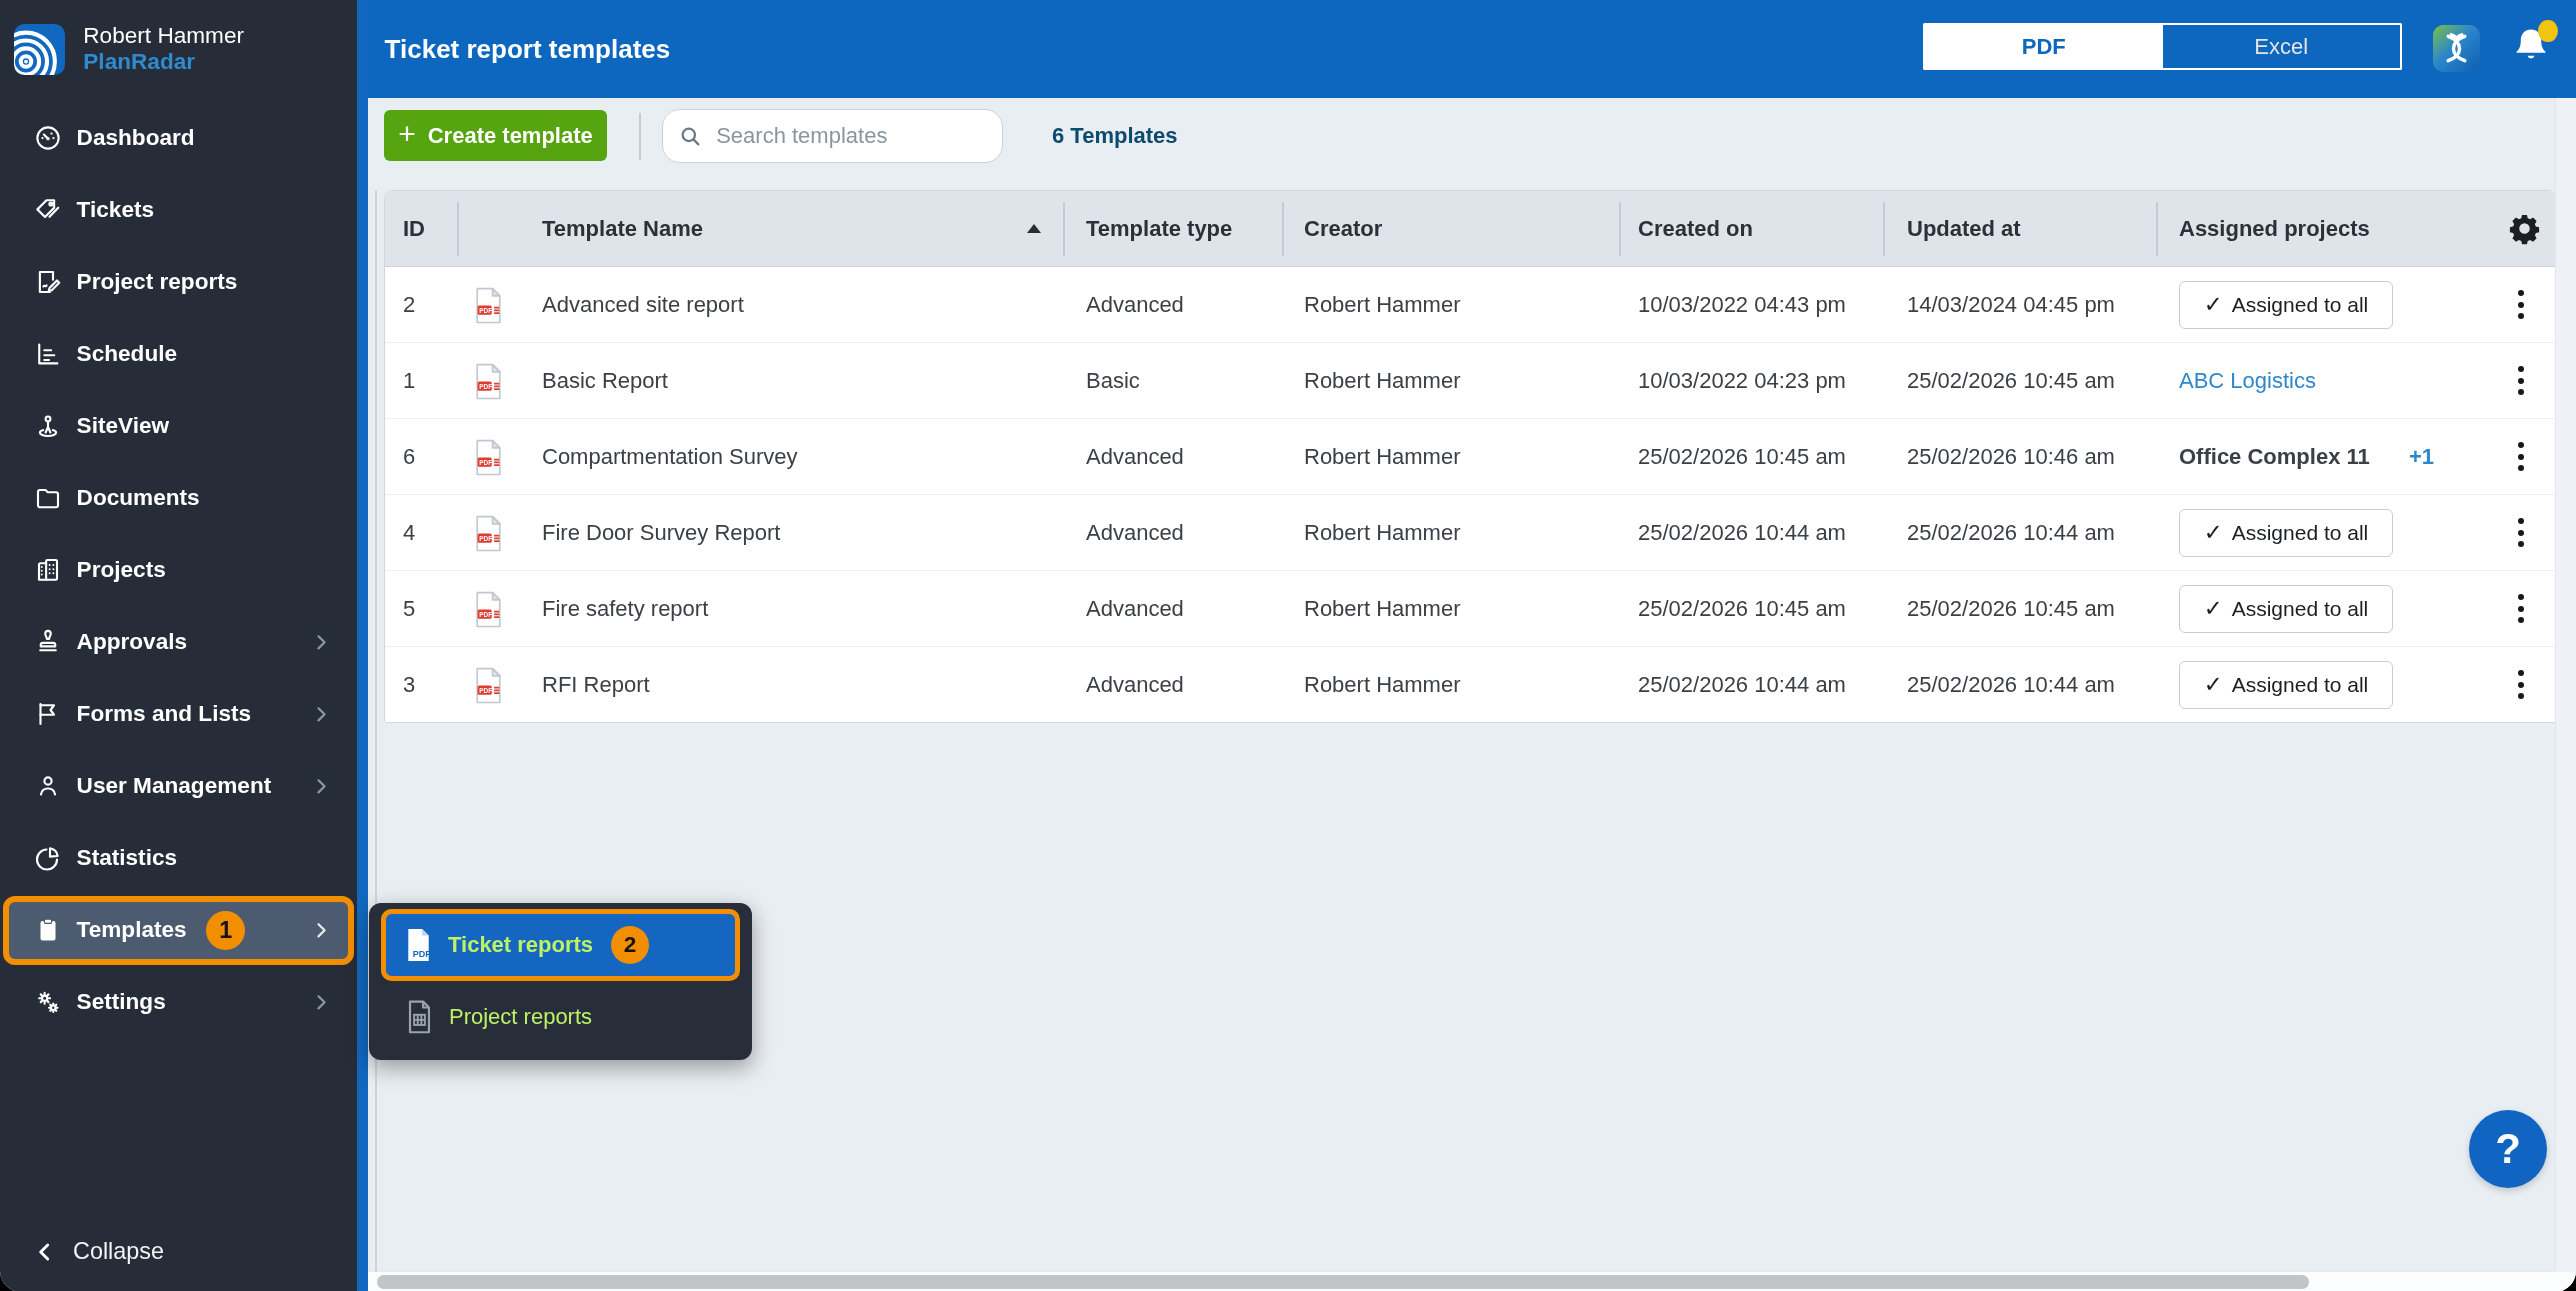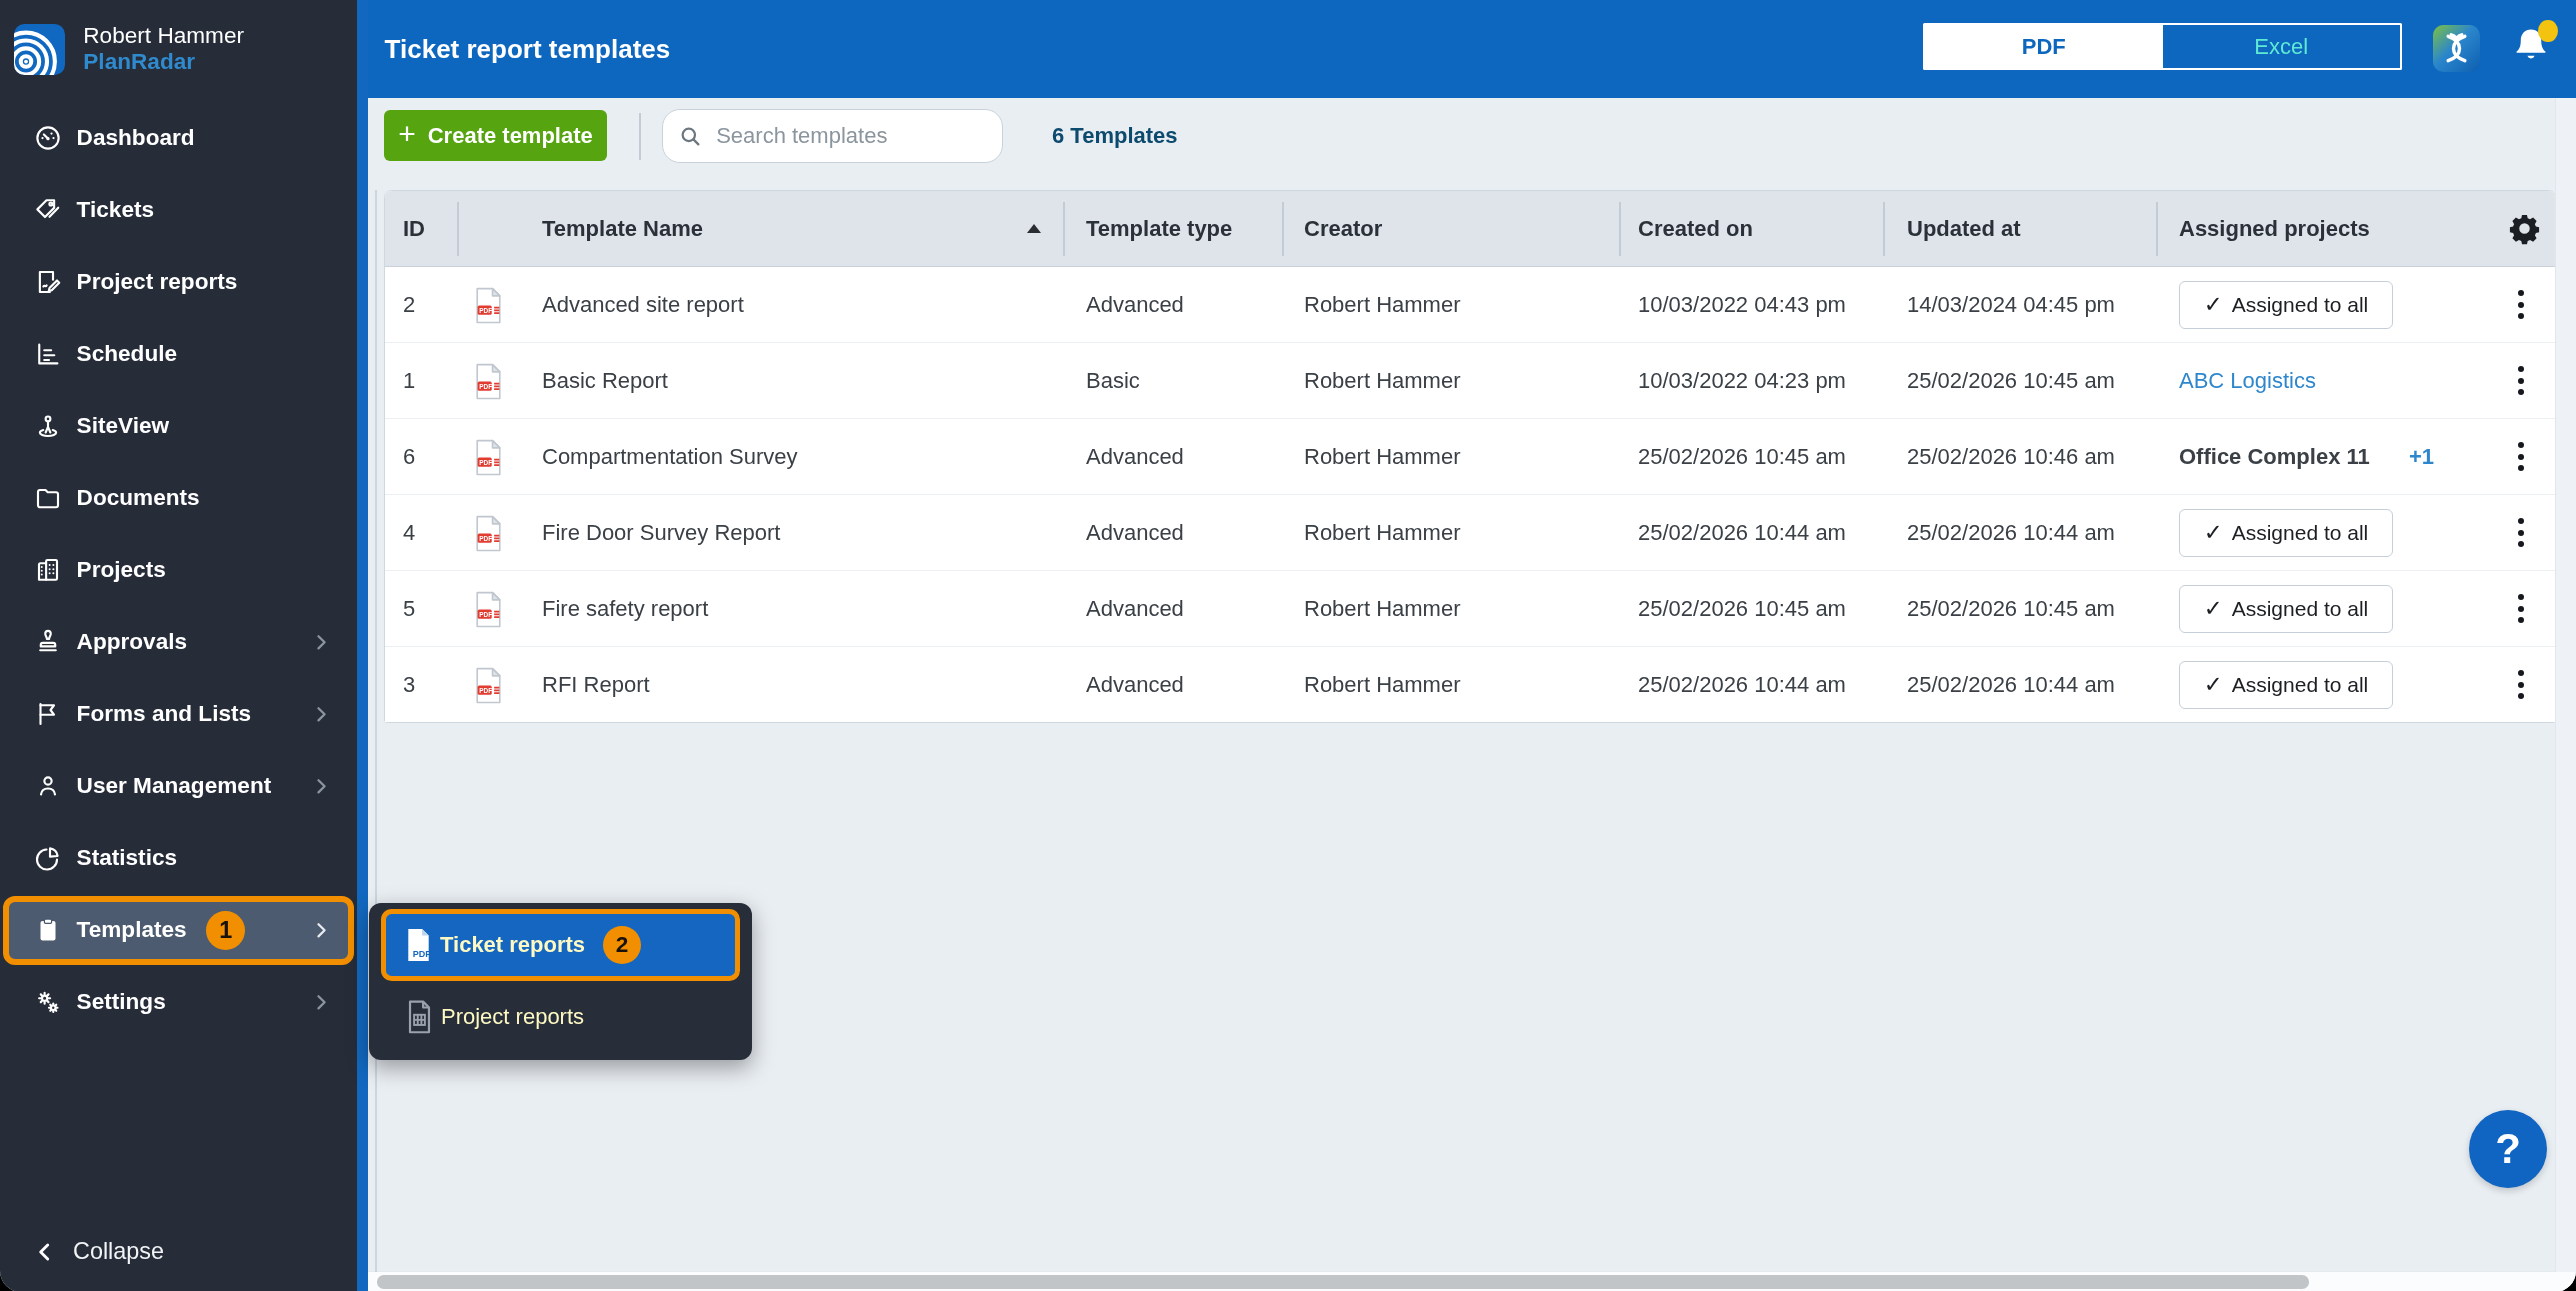--- a/index.html
+++ b/index.html
@@ -26,21 +26,21 @@
   .sitem.active .sicon{margin-left:24px;}
   .sitem.active .chev{right:15px;color:#e8ecf0;}
   .collapse{position:absolute;left:0;bottom:18px;width:357px;height:45px;display:flex;align-items:center;cursor:pointer;}
   .collapse .cic{width:26px;height:26px;margin-left:32px;}
   .collapse .cic svg{width:26px;height:26px;}
   .collapse span.cl{margin-left:15px;font-size:23.4px;color:#f2f4f6;}
   
   header{position:absolute;left:368px;top:0;right:0;height:98px;background:#0d67be;}
   .ptitle{position:absolute;left:16.6px;top:0;height:98px;display:flex;align-items:center;font-size:26px;font-weight:700;color:#fff;}
   .segmented{position:absolute;left:1555px;top:23.4px;width:479px;height:47px;border:2.3px solid #fff;box-sizing:border-box;display:flex;border-radius:1.5px;}
-  .seg{flex:1;display:flex;align-items:center;justify-content:center;font-size:22px;color:#5eead4;background:transparent;border:none;cursor:pointer;font-family:inherit;}
+  .seg{flex:1;display:flex;align-items:center;justify-content:center;font-size:22px;color:#e5e5e5;background:transparent;border:none;cursor:pointer;font-family:inherit;}
   .seg.selected{background:#fff;color:#0d67be;font-weight:600;}
   .appicon{position:absolute;left:2065px;top:25px;width:47px;height:47px;cursor:pointer;}
   .bell{position:absolute;left:2139px;top:22.6px;width:48px;height:51px;cursor:pointer;}
   .bell svg{width:48px;height:48px;}
   .belldot{position:absolute;right:-3px;top:-3px;width:19.6px;height:22.6px;border-radius:50%;background:#f2c40f;}
   
   .createbtn{position:absolute;left:384px;top:110px;width:223px;height:51px;background:#57a411;border:none;border-radius:6px;color:#fff;font-size:22px;font-weight:600;display:flex;align-items:center;justify-content:center;gap:12px;cursor:pointer;font-family:inherit;}
   .createbtn .plus{font-size:30px;font-weight:400;line-height:0;margin-top:-3px;}
   .tdivider{position:absolute;left:639px;top:113px;width:1.5px;height:47px;background:#c3ccd4;}
   .searchbox{position:absolute;left:662px;top:109px;width:341px;height:54px;background:#fff;border:1.5px solid #c9d2da;border-radius:18px;box-sizing:border-box;display:flex;align-items:center;}
@@ -62,21 +62,21 @@
   .assignbtn{position:absolute;top:13.6px;width:214px;height:48px;background:#fff;border:1.5px solid #c6cfd8;border-radius:6px;box-sizing:border-box;display:flex;align-items:center;justify-content:center;gap:9px;font-size:21px;color:#1c1f23;cursor:pointer;font-family:inherit;}
   .assignbtn .ck{font-weight:700;font-size:22.6px;}
   .plink{color:#2e87cd;cursor:pointer;}
   .pextra{position:absolute;left:2024px;color:#2e87cd;font-weight:600;cursor:pointer;}
   .kebab{position:absolute;left:2127px;top:18px;width:18px;height:39px;display:flex;flex-direction:column;align-items:center;justify-content:center;gap:5.3px;cursor:pointer;}
   .kebab i{width:6px;height:6px;border-radius:50%;background:#15181c;}
   
   .popup{position:absolute;left:369px;top:903px;width:383px;height:157px;background:#272e3a;border-radius:12px;box-shadow:0 7.5px 22.6px rgba(0,0,0,.35);z-index:20;}
   .pitem{position:absolute;left:0;width:100%;height:72px;display:flex;align-items:center;cursor:pointer;}
   .pitem .picon{width:35px;height:38px;margin-left:33px;flex:0 0 auto;}
-  .pitem .plabel{margin-left:4px;font-size:22px;color:#fef9c3;}
+  .pitem .plabel{margin-left:12px;font-size:22px;color:#bef264;}
   .pitem.active{left:12px;top:6px;width:359px;height:72px;border:5.3px solid #f18f01;border-radius:10.6px;box-sizing:border-box;background:#1566c0;}
   .pitem.active .picon{margin-left:15px;}
   .pitem.active .plabel{font-weight:600;}
   .pitem.active .badge{width:38px;height:38px;margin-left:18px;font-size:22.6px;}
   .pitem.second{top:78px;}
   
   .hscroll{position:absolute;left:368px;right:0;bottom:0;height:19.6px;background:#fbfcfd;border-top:0.8px solid #e4e9ed;}
   .hthumb{position:absolute;left:9px;top:3px;width:1932px;height:13.6px;border-radius:6.8px;background:#c2c5c8;cursor:pointer;}
   .vscroll{position:absolute;right:0;top:98px;bottom:19.6px;width:19.6px;background:#eef2f6;border-left:0.8px solid #e0e6eb;}
   .leftline{position:absolute;left:375px;top:190px;bottom:19.6px;width:2.3px;background:#ccd6de;z-index:1;}

